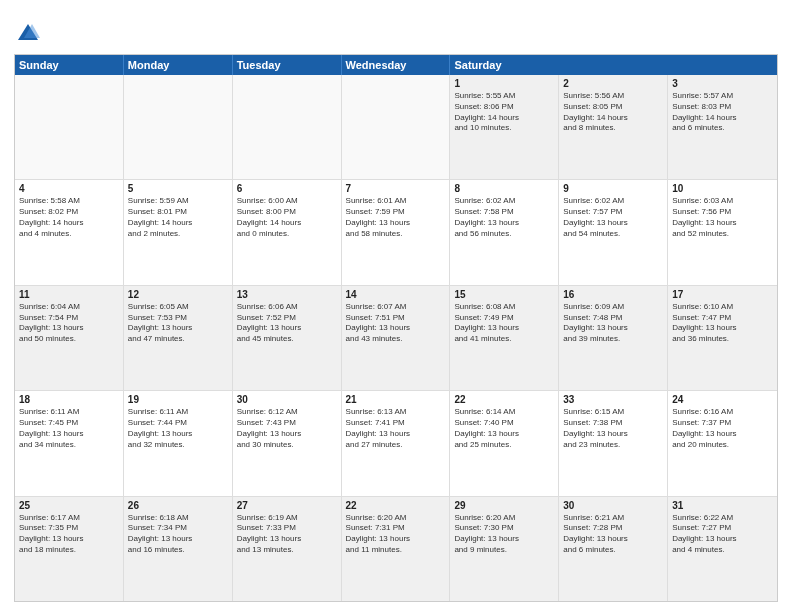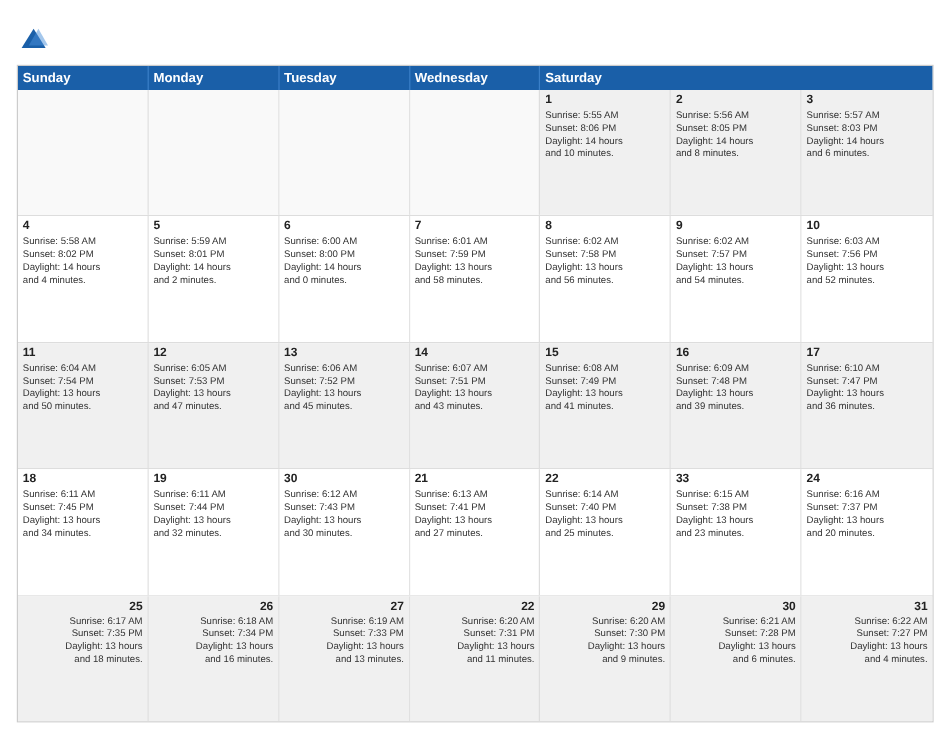--- a/index.html
+++ b/index.html
@@ -83,21 +83,21 @@
       flex: 1;
       display: flex;
       flex-direction: column;
     }
     .cal-week {
       display: grid;
       grid-template-columns: repeat(7, 1fr);
       flex: 1;
       border-bottom: 1px solid #ddd;
     }
-    .cal-week:last-child { border-bottom: none; text-align: right; }
+    .cal-week:last-child { border-bottom: none; }
     .cal-cell {
       border-right: 1px solid #ddd;
       padding: 3px 4px;
       font-size: 8.5px;
       color: #333;
       background: #fff;
       vertical-align: top;
     }
     .cal-cell:last-child { border-right: none; }
     .cal-cell.empty { background: #f9f9f9; }

